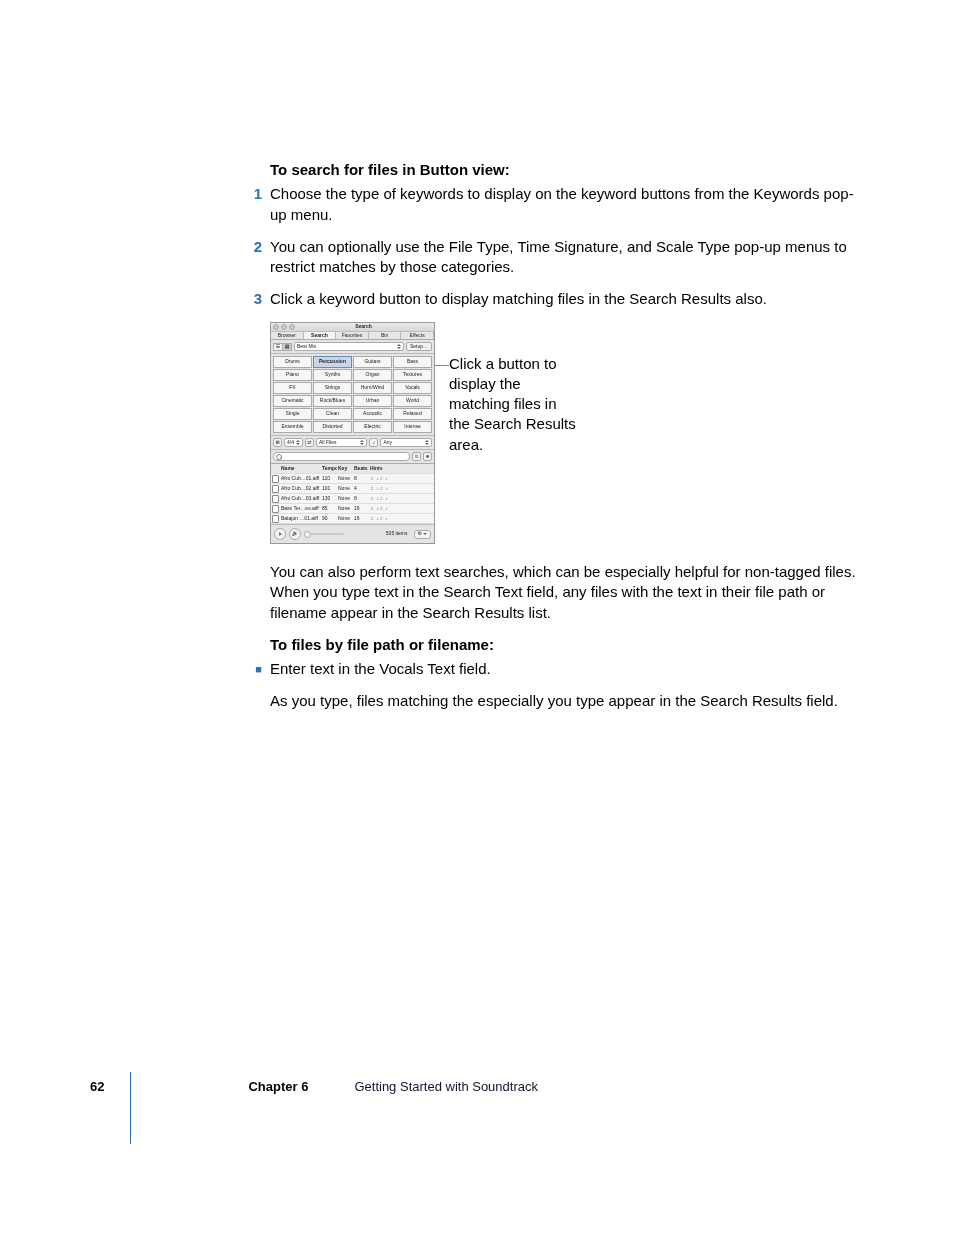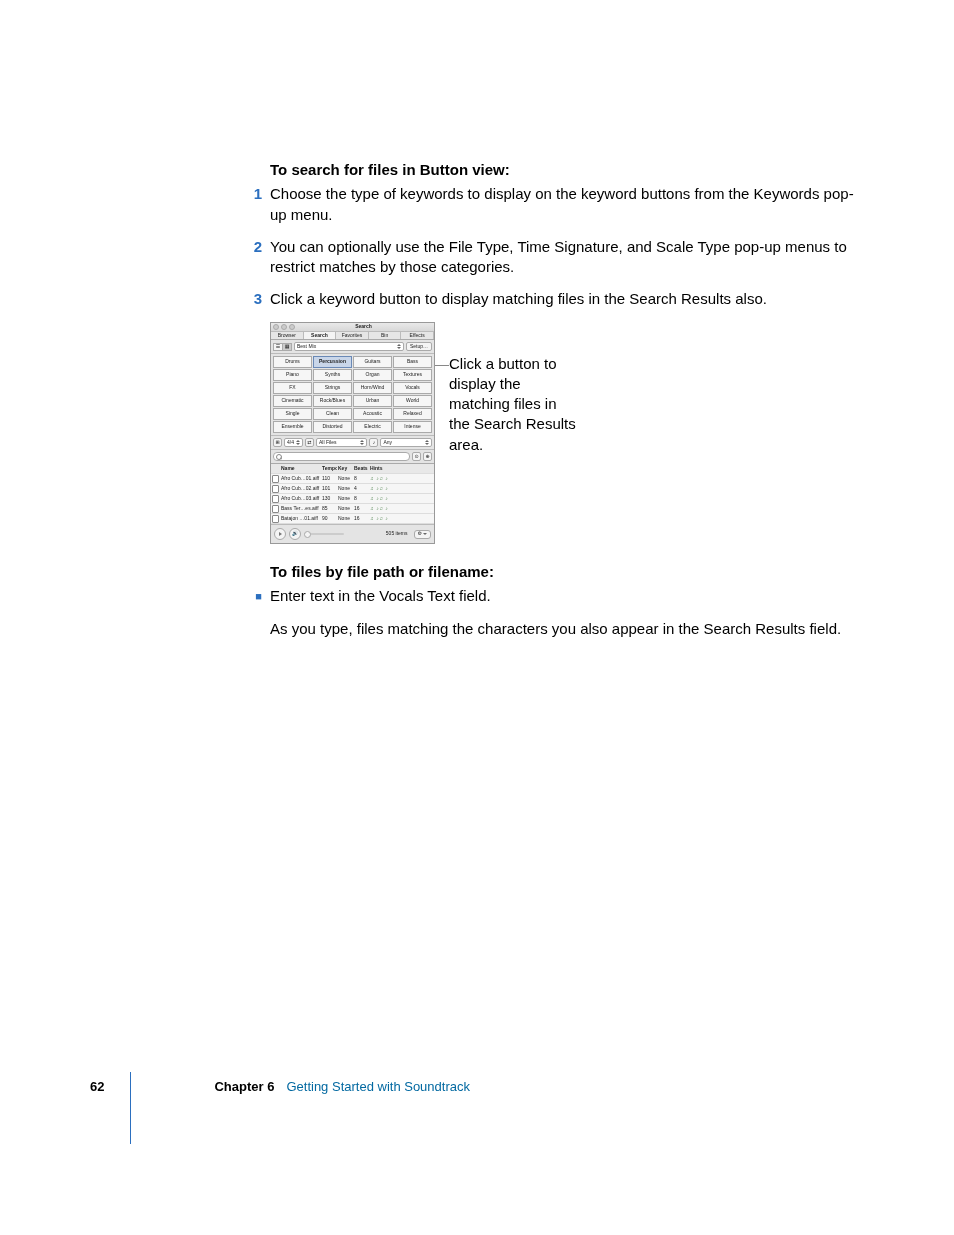--- a/index.html
+++ b/index.html
@@ -162,24 +162,25 @@
 
   
   .footer {
     position: absolute;
     left: 90px;
     top: 1078px;
     width: 770px;
     display: flex;
     align-items: center;
     font-size: 13px;
+    gap: 34px;
   }
   .footer .pg { font-weight: 700; color: #000; }
   .footer .chap { margin-left: 110px; font-weight: 700; }
-  .footer .chapname { color: #0369a1; margin-left: 12px; }
+  .footer .chapname { color: #0f172a; margin-left: 12px; }
   .vline {
     position: absolute;
     left: 130px;
     top: 1072px;
     width: 0;
     height: 72px;
     border-left: 1px solid #2b6fbf;
   }
 </style>
 </head>
@@ -367,29 +368,30 @@
           <div class="gearpill">
             <span>⚙</span>
             <span class="caret"></span>
           </div>
         </div>
       </div>
       <div class="callout-line"></div>
       <div class="callout">Click a button to display the matching files in the Search Results area.</div>
     </div>
 
+    <p class="para">You can also perform text searches, which can be especially helpful for non-tagged files. When you type text in the Search Text field, any files with the text in their file path or filename appear in the Search Results list.</p>
 
     <p class="heading">To files by file path or filename:</p>
 
     <div class="bullet-row">
       <div class="sq">■</div>
       <div class="txt">Enter text in the Vocals Text field.</div>
     </div>
 
-    <p class="para">As you type, files matching the characters you also appear in the Search Results field.</p>
+    <p class="para">As you type, files matching the especially you type appear in the Search Results field.</p>
 
   </div>
 
   <div class="vline"></div>
   <div class="footer">
     <span class="pg">62</span>
     <span class="chap">Chapter 6</span>
     <span class="chapname">Getting Started with Soundtrack</span>
   </div>
 </div>

